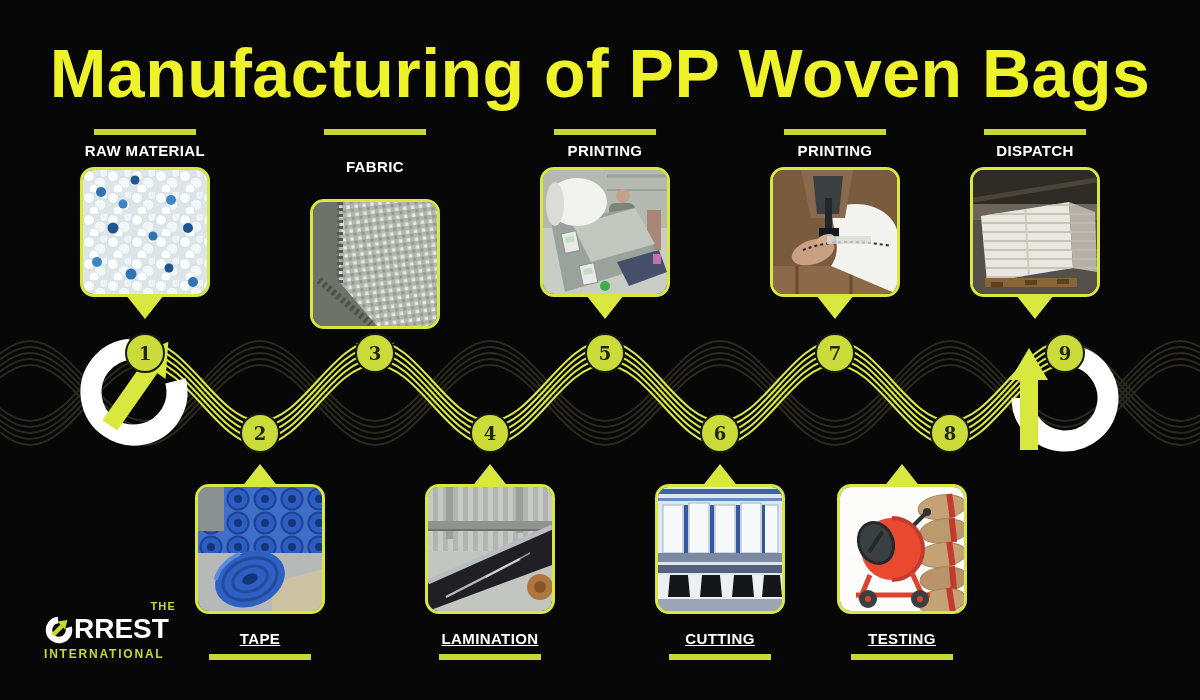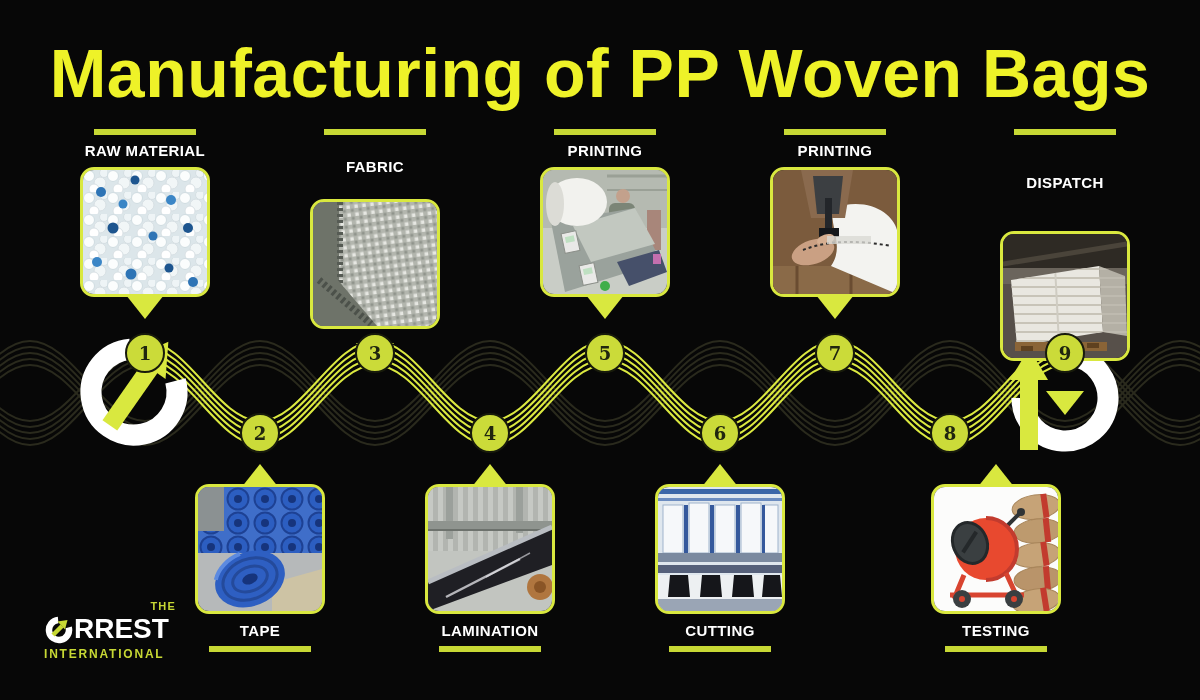--- a/index.html
+++ b/index.html
@@ -28,21 +28,21 @@
     position:absolute;width:132px;z-index:4;
     display:flex;flex-direction:column;align-items:center;
   }
   .card.top{top:129px;}
   .card.bottom{top:464px;}
   .bar{width:102px;height:6px;background:#c7d834;}
   .step-label{
     color:#ffffff;font-weight:700;font-size:15px;letter-spacing:.4px;
     white-space:nowrap;margin-top:7px;
   }
-  .card.bottom .step-label{margin-top:8px;}
+  .card.bottom .step-label{margin-top:16px;text-decoration:underline;}
   .card.bottom .bar{margin-top:7px;}
   .frame{
     margin-top:8px;width:124px;height:124px;box-sizing:content-box;
     border:3px solid #d9e83f;border-radius:14px;overflow:hidden;background:#111;
   }
   .card.bottom .frame{margin-top:-2px;}
   .frame svg{display:block;width:124px;height:124px;}
   .ptr-down{
     width:0;height:0;margin-top:-2px;
     border-left:19px solid transparent;border-right:19px solid transparent;
@@ -248,21 +248,21 @@
         <ellipse cx="40" cy="82" rx="22" ry="12" fill="#caa083"></ellipse>
         <ellipse cx="56" cy="74" rx="9" ry="5" fill="#d6af92"></ellipse>
       </g>
       <path d="M30 80 C55 70 85 70 118 76" fill="none" stroke="#2c2c2c" stroke-width="2" stroke-dasharray="3 3"></path>
       <rect x="54" y="66" width="44" height="8" fill="#d9d9d4" opacity=".8"></rect>
     </svg>
   </div>
   <div class="ptr-down"></div>
 </div>
 
-<div class="card top" style="left:999px;gap:32px;">
+<div class="card top" style="left:969px;">
   <div class="bar"></div>
   <div class="step-label">DISPATCH</div>
   <div class="frame">
     <svg viewBox="0 0 124 124">
       <defs>
         <clipPath id="clipStack">
             <polygon points="8,46 96,32 100,98 14,112"></polygon>
           </clipPath>
         <clipPath id="clipStackR">
             <polygon points="96,32 122,42 124,102 100,98"></polygon>
@@ -362,21 +362,21 @@
         <polygon points="76,88 94,88 96,110 74,110"></polygon>
         <polygon points="106,88 122,88 124,110 104,110"></polygon>
       </g>
       <rect x="0" y="112" width="124" height="12" fill="#9aa5b5"></rect>
     </svg>
   </div>
   <div class="step-label">CUTTING</div>
   <div class="bar"></div>
 </div>
 
-<div class="card bottom" style="left:930px;">
+<div class="card bottom" style="left:836px;">
   <div class="ptr-up"></div>
   <div class="frame">
     <svg viewBox="0 0 124 124">
       <rect width="124" height="124" fill="#fcfcfb"></rect>
       <g>
         <g transform="rotate(-8 102 20)">
             <ellipse cx="102" cy="20" rx="24" ry="12" fill="#c6a377" stroke="#a8855a"></ellipse>
             <rect x="108" y="8" width="6" height="24" fill="#c23b2e"></rect>
           </g>
         <g transform="rotate(-6 104 44)">

